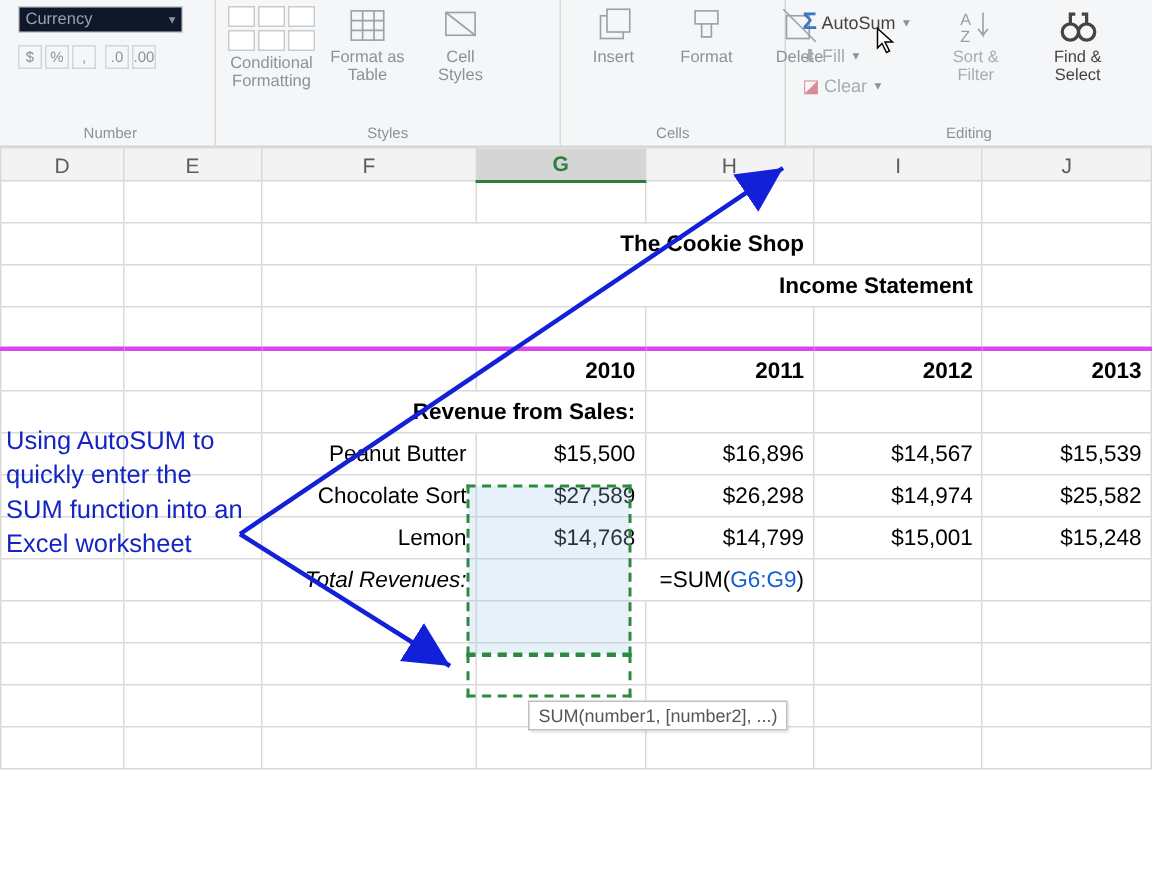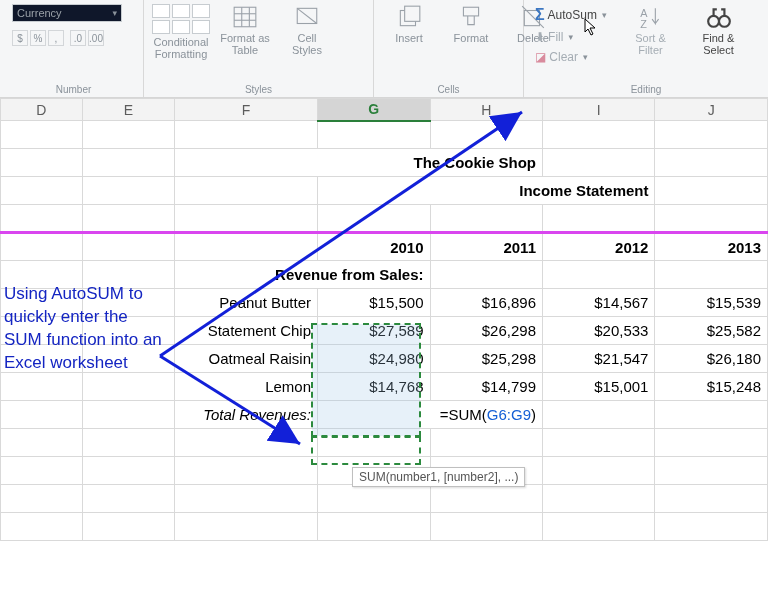--- a/index.html
+++ b/index.html
@@ -349,34 +349,25 @@
           <td></td>
     <td class="item">Peanut Butter</td>
     <td class="money">$15,500</td>
     <td class="money">$16,896</td>
     <td class="money">$14,567</td>
     <td class="money">$15,539</td>
   </tr>
   <tr>
           <td></td>
           <td></td>
-    <td class="item">Statement Chip</td>
+    <td class="item">Chocolate Sort</td>
     <td class="money">$27,589</td>
     <td class="money">$26,298</td>
-    <td class="money">$20,533</td>
+    <td class="money">$14,974</td>
     <td class="money">$25,582</td>
-  </tr>
-  <tr>
-          <td></td>
-          <td></td>
-    <td class="item">Oatmeal  Raisin</td>
-    <td class="money">$24,980</td>
-    <td class="money">$25,298</td>
-    <td class="money">$21,547</td>
-    <td class="money">$26,180</td>
   </tr>
   <tr>
           <td></td>
           <td></td>
     <td class="item">Lemon</td>
     <td class="money">$14,768</td>
     <td class="money">$14,799</td>
     <td class="money">$15,001</td>
     <td class="money">$15,248</td>
   </tr>

